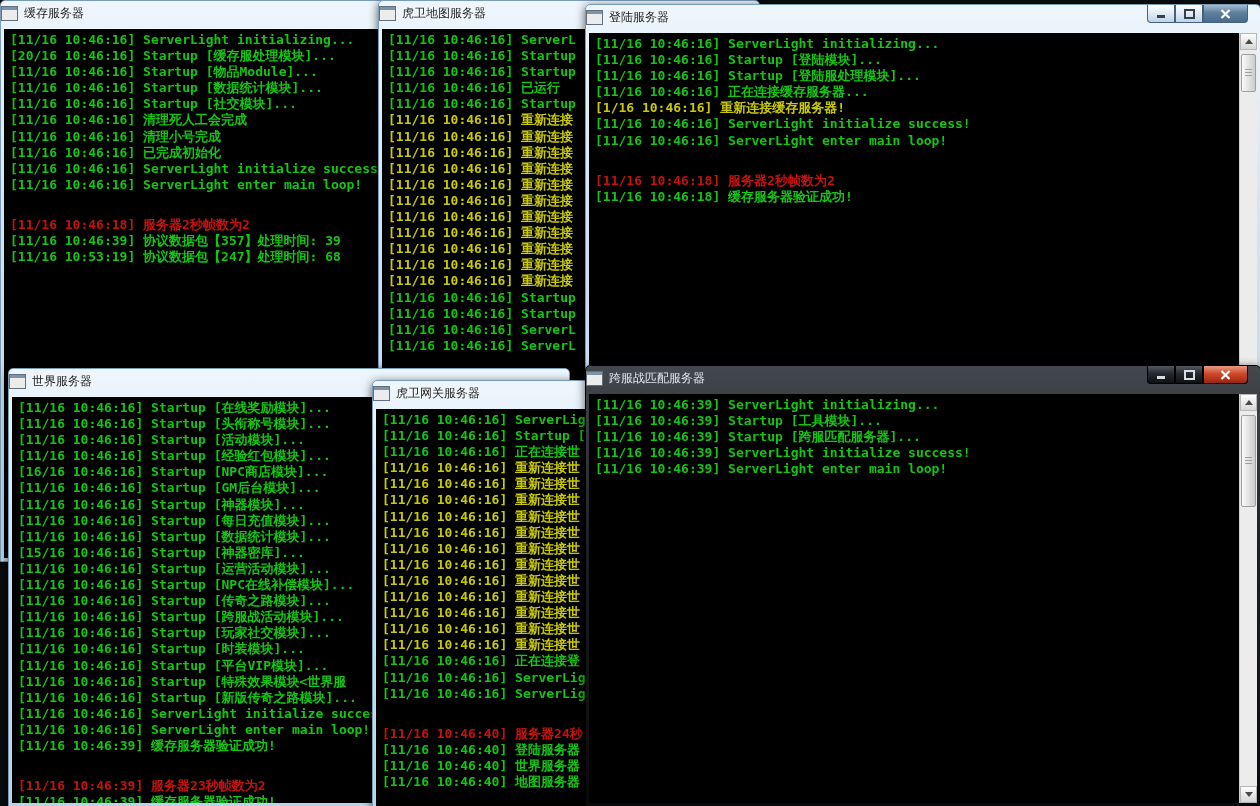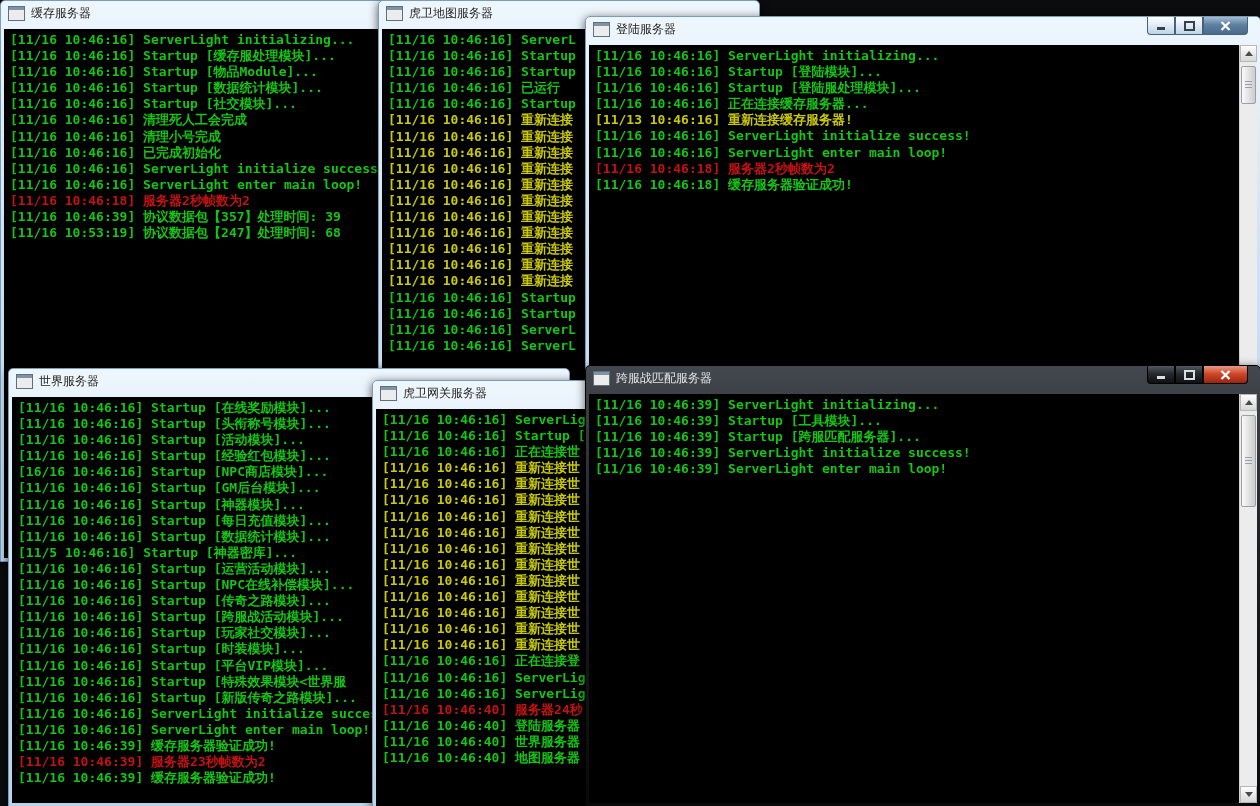--- a/index.html
+++ b/index.html
@@ -14,47 +14,47 @@
     box-shadow:0 2px 10px rgba(0,0,0,.65);
   }
   .window.inactive{
     background:linear-gradient(#eef6fd,#cfe3f3 42%,#b7d4ea);
     border:1px solid #7a9cb8;
   }
   .window.active{
     background:linear-gradient(#43484e,#1c1f22 42%,#08090b);
     border:1px solid #000;
   }
-  .titlebar{height:25px;display:flex;align-items:center;padding-left:7px;position:relative;}
+  .titlebar{height:25px;display:flex;align-items:center;position:relative;}
   .app-icon{width:15px;height:13px;background:#ececec;border:1px solid #5f6f7d;position:relative;flex:0 0 auto;}
   .app-icon .bar{position:absolute;top:0;left:0;right:0;height:3px;background:#7e93a8;}
   .title{font-size:12px;margin-left:6px;white-space:nowrap;}
   .inactive .title{color:#1b1b1b;text-shadow:0 0 3px rgba(255,255,255,.9);}
   .active .title{color:#e3e7ea;}
 
   .console{
     position:absolute;left:3px;right:3px;top:28px;bottom:3px;
     background:var(--console_bg,#000);
     overflow:hidden;
     padding:3px 0 0 6px;
   }
   .line{
     white-space:pre;
     font-family:"DejaVu Sans Mono",monospace;
     font-size:13px;line-height:16.1px;font-weight:bold;
     letter-spacing:0px;
   }
   .line.green{color:var(--green,#0fc40f);}
   .line.yellow{color:var(--yellow,#c8c800);}
-  .line.red{color:var(--red,#c41414);}
+  .line.red{color:var(--red,#c41414);margin-top:24px;}
 
   
   #w0{left:0;top:0;width:560px;height:560px;z-index:1;}
   #w1{left:378px;top:0;width:380px;height:560px;z-index:2;}
-  #w2{left:585px;top:16px;width:674px;height:555px;z-index:3;}
+  #w2{left:585px;top:4px;width:674px;height:555px;z-index:3;}
   #w3{left:8px;top:368px;width:560px;height:437px;z-index:4;}
   #w4{left:372px;top:380px;width:400px;height:437px;z-index:5;}
   #w5{left:585px;top:365px;width:674px;height:440px;z-index:6;}
 
   
   .caption-buttons{position:absolute;top:0;right:12px;display:flex;}
   .cap-btn{
     width:28px;height:18px;display:flex;align-items:center;justify-content:center;
     border:1px solid #46617c;border-top:none;box-sizing:border-box;
   }
@@ -87,21 +87,21 @@
 
 <div class="window inactive" id="w0">
   <div class="titlebar">
     <span class="app-icon">
         <span class="bar"></span>
       </span>
     <span class="title">缓存服务器</span>
   </div>
   <div class="console">
       <div class="line green">[11/16 10:46:16] ServerLight initializing...</div>
-      <div class="line green">[11/16 10:46:16] Startup [缓存服处理模块]...</div>
+      <div class="line green">[20/16 10:46:16] Startup [缓存服处理模块]...</div>
       <div class="line green">[11/16 10:46:16] Startup [物品Module]...</div>
       <div class="line green">[11/16 10:46:16] Startup [数据统计模块]...</div>
       <div class="line green">[11/16 10:46:16] Startup [社交模块]...</div>
       <div class="line green">[11/16 10:46:16] 清理死人工会完成</div>
       <div class="line green">[11/16 10:46:16] 清理小号完成</div>
       <div class="line green">[11/16 10:46:16] 已完成初始化</div>
       <div class="line green">[11/16 10:46:16] ServerLight initialize success!</div>
       <div class="line green">[11/16 10:46:16] ServerLight enter main loop!</div>
       <div class="line red">[11/16 10:46:18] 服务器2秒帧数为2</div>
       <div class="line green">[11/16 10:46:39] 协议数据包【357】处理时间: 39</div>
@@ -172,21 +172,21 @@
           </svg>
       </div>
       <div class="scroll-thumb">
           <span class="grip"></span>
         </div>
     </div>
   <div class="line green">[11/16 10:46:16] ServerLight initializing...</div>
       <div class="line green">[11/16 10:46:16] Startup [登陆模块]...</div>
       <div class="line green">[11/16 10:46:16] Startup [登陆服处理模块]...</div>
       <div class="line green">[11/16 10:46:16] 正在连接缓存服务器...</div>
-      <div class="line yellow">[11/13 10:46:16] 重新连接缓存服务器!</div>
+      <div class="line yellow">[1/16 10:46:16] 重新连接缓存服务器!</div>
       <div class="line green">[11/16 10:46:16] ServerLight initialize success!</div>
       <div class="line green">[11/16 10:46:16] ServerLight enter main loop!</div>
       <div class="line red">[11/16 10:46:18] 服务器2秒帧数为2</div>
       <div class="line green">[11/16 10:46:18] 缓存服务器验证成功!</div>
     </div>
 </div>
 
 <div class="window inactive" id="w3">
   <div class="titlebar">
     <span class="app-icon">
@@ -197,21 +197,21 @@
   <div class="console">
       <div class="line green">[11/16 10:46:16] Startup [在线奖励模块]...</div>
       <div class="line green">[11/16 10:46:16] Startup [头衔称号模块]...</div>
       <div class="line green">[11/16 10:46:16] Startup [活动模块]...</div>
       <div class="line green">[11/16 10:46:16] Startup [经验红包模块]...</div>
       <div class="line green">[16/16 10:46:16] Startup [NPC商店模块]...</div>
       <div class="line green">[11/16 10:46:16] Startup [GM后台模块]...</div>
       <div class="line green">[11/16 10:46:16] Startup [神器模块]...</div>
       <div class="line green">[11/16 10:46:16] Startup [每日充值模块]...</div>
       <div class="line green">[11/16 10:46:16] Startup [数据统计模块]...</div>
-      <div class="line green">[11/5 10:46:16] Startup [神器密库]...</div>
+      <div class="line green">[15/16 10:46:16] Startup [神器密库]...</div>
       <div class="line green">[11/16 10:46:16] Startup [运营活动模块]...</div>
       <div class="line green">[11/16 10:46:16] Startup [NPC在线补偿模块]...</div>
       <div class="line green">[11/16 10:46:16] Startup [传奇之路模块]...</div>
       <div class="line green">[11/16 10:46:16] Startup [跨服战活动模块]...</div>
       <div class="line green">[11/16 10:46:16] Startup [玩家社交模块]...</div>
       <div class="line green">[11/16 10:46:16] Startup [时装模块]...</div>
       <div class="line green">[11/16 10:46:16] Startup [平台VIP模块]...</div>
       <div class="line green">[11/16 10:46:16] Startup [特殊效果模块&lt;世界服</div>
       <div class="line green">[11/16 10:46:16] Startup [新版传奇之路模块]...</div>
       <div class="line green">[11/16 10:46:16] ServerLight initialize success!</div>

